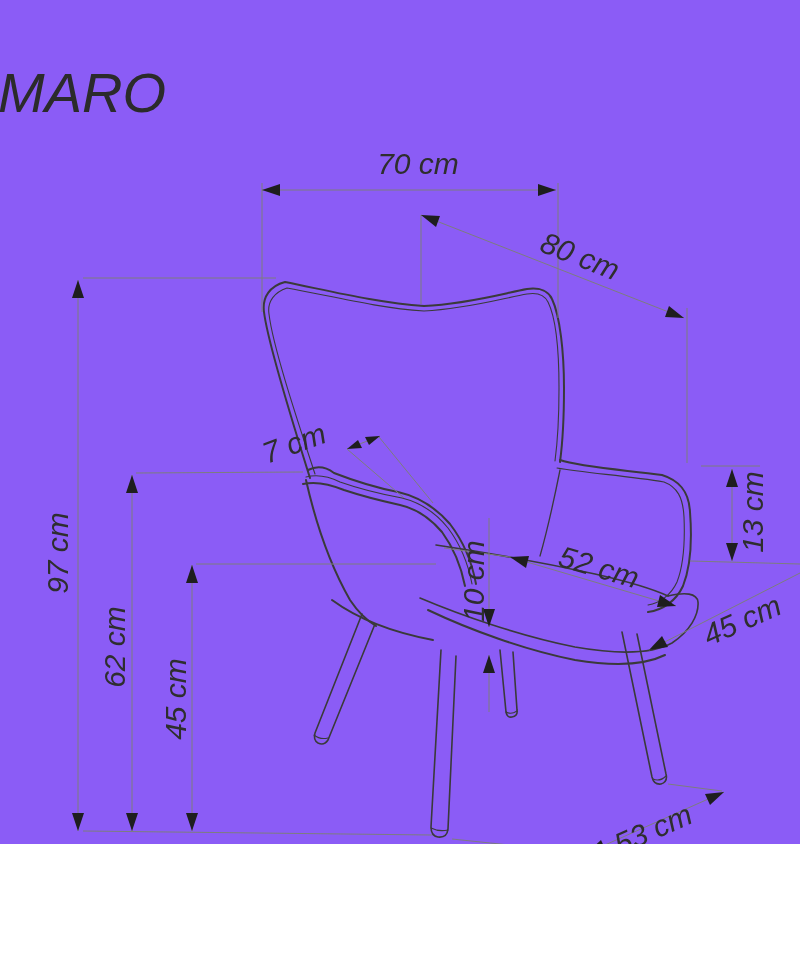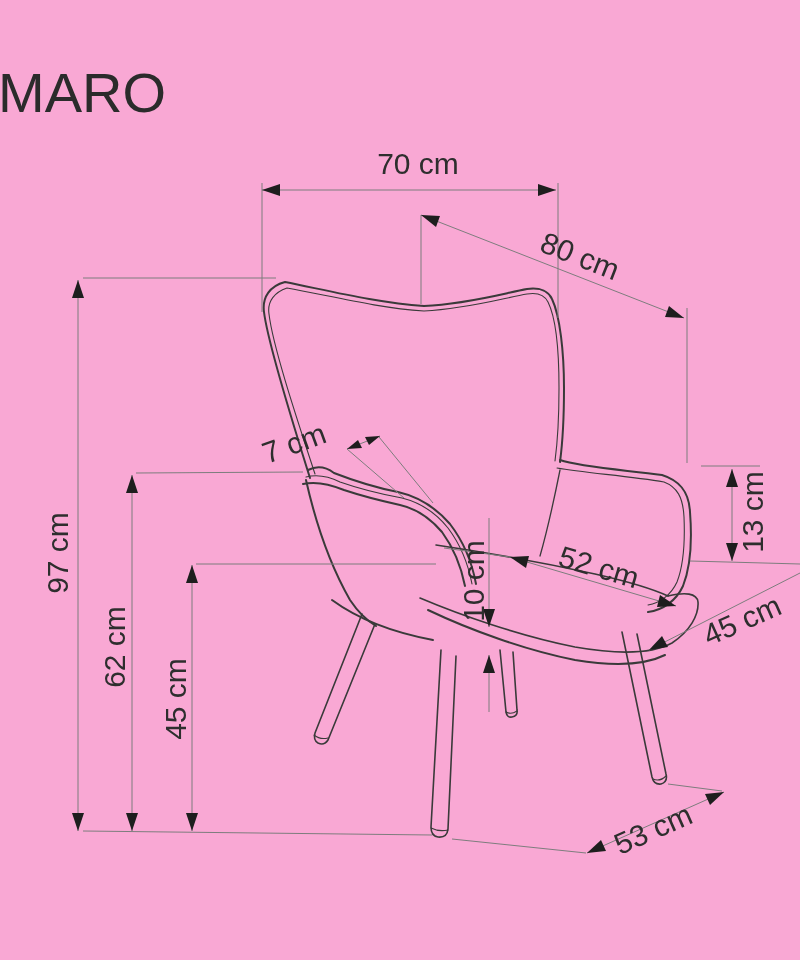--- a/index.html
+++ b/index.html
@@ -1,21 +1,22 @@
 <!DOCTYPE html>
 <html><head>
 <meta charset="utf-8">
 <style>
   html,body{margin:0;padding:0;background:#ffffff;}
   .page{
     position:relative;
-    width:800px;height:960px;
-    background:#f9a8d4;
+    width:800px;height:844px;
+    background:#8b5cf6;
     font-family:"Liberation Sans", sans-serif;
     overflow:hidden;
+    font-style:italic;
   }
   svg text{
     font-family:"Liberation Sans", sans-serif;
     fill:#2e2e2e;
   }
   .dim-label{font-size:30px;}
   .title-label{font-size:56px;fill:#2b2b2b;}
 </style>
 </head>
 <body>

